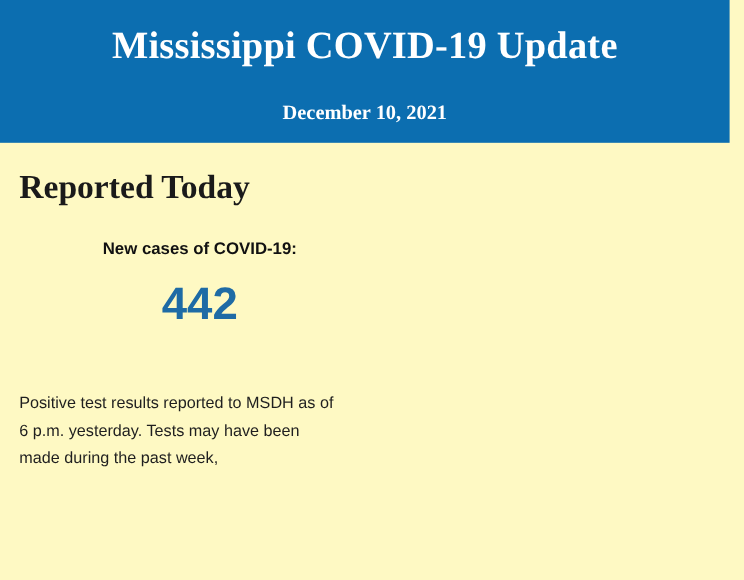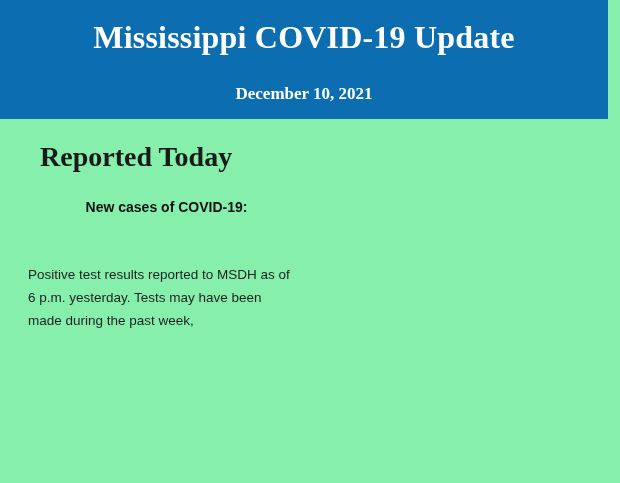--- a/index.html
+++ b/index.html
@@ -10,21 +10,21 @@
     width: 620px;
     height: 483px;
     background: #ffffff;
     font-family: "Liberation Sans", sans-serif;
     overflow: hidden;
   }
   .page {
     position: relative;
     width: 620px;
     height: 483px;
-    background: #86efac;
+    background: #fef9c3;
   }
   .header-band {
     background: #0c6eb0;
     width: 608px;
     height: 119px;
     margin: 0 0 0 0;
     box-sizing: border-box;
     padding-top: 18px;
     text-align: center;
   }
@@ -42,21 +42,21 @@
     font-weight: bold;
     color: #ffffff;
     font-size: 17px;
     margin-top: 28px;
   }
   .section-title {
     font-family: "Liberation Serif", serif;
     font-weight: bold;
     color: #1a1a1a;
     font-size: 28px;
-    margin: 22px 0 0 40px;
+    margin: 22px 0 0 16px;
   }
   .stats-row {
     display: flex;
     margin-top: 26px;
     padding-left: 18px;
     flex-direction: column;
   }
   .stat-col {
     width: 295px;
     box-sizing: border-box;
@@ -76,21 +76,21 @@
     font-weight: bold;
     font-size: 38px;
     text-align: center;
     margin-top: 18px;
   }
   .stat-value.cases { color: #1e6ba5; }
   .stat-value.deaths { color: #c00017; }
   .desc-row {
     display: flex;
     margin-top: 48px;
-    padding-left: 16px;
+    padding-left: 4px;
   }
   .desc-col {
     width: 295px;
     box-sizing: border-box;
     font-family: "Liberation Sans", sans-serif;
     font-size: 13.5px;
     line-height: 1.72;
     color: #1f1f1f;
   }
   .desc-col.left { padding: 0 20px 0 12px; }
@@ -104,20 +104,21 @@
   <div class="header-band">
     <div class="header-title">Mississippi COVID-19 Update</div>
     <div class="header-date">December 10, 2021</div>
   </div>
 
   <div class="section-title">Reported Today</div>
 
   <div class="stats-row">
     <div class="stat-col left">
       <div class="stat-label">New cases of COVID-19:</div>
+      <div class="stat-value cases">442</div>
     </div>
   </div>
 
   <div class="desc-row">
     <div class="desc-col left">Positive test results reported to MSDH as of 6 p.m. yesterday. Tests may have been made during the past week,</div>
   </div>
 
 </div>
 
 </body></html>

